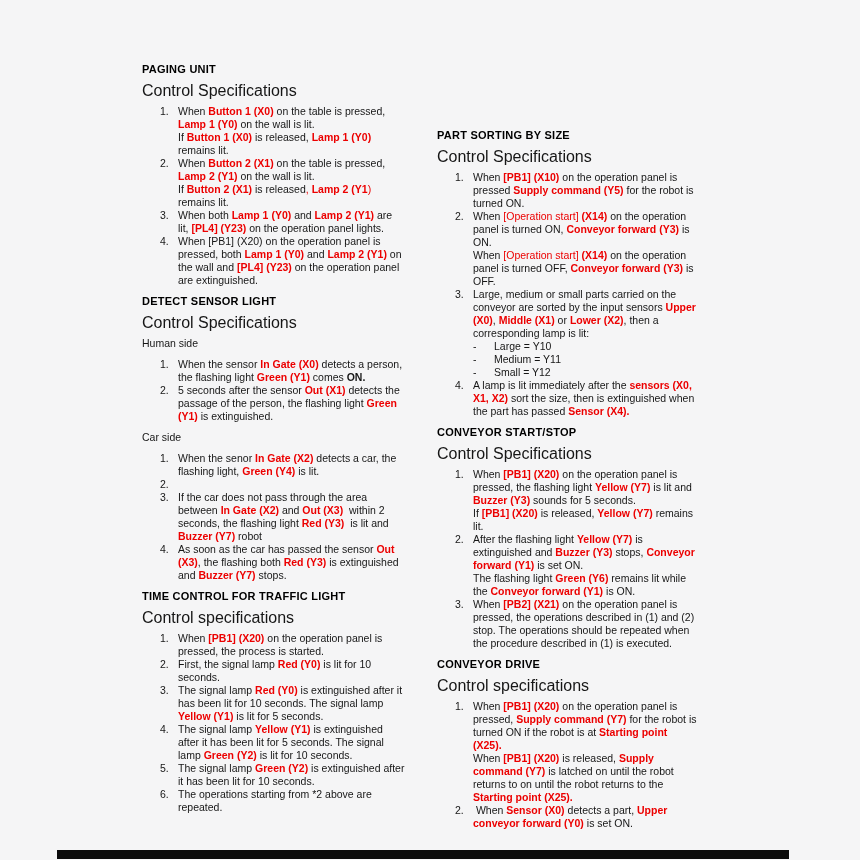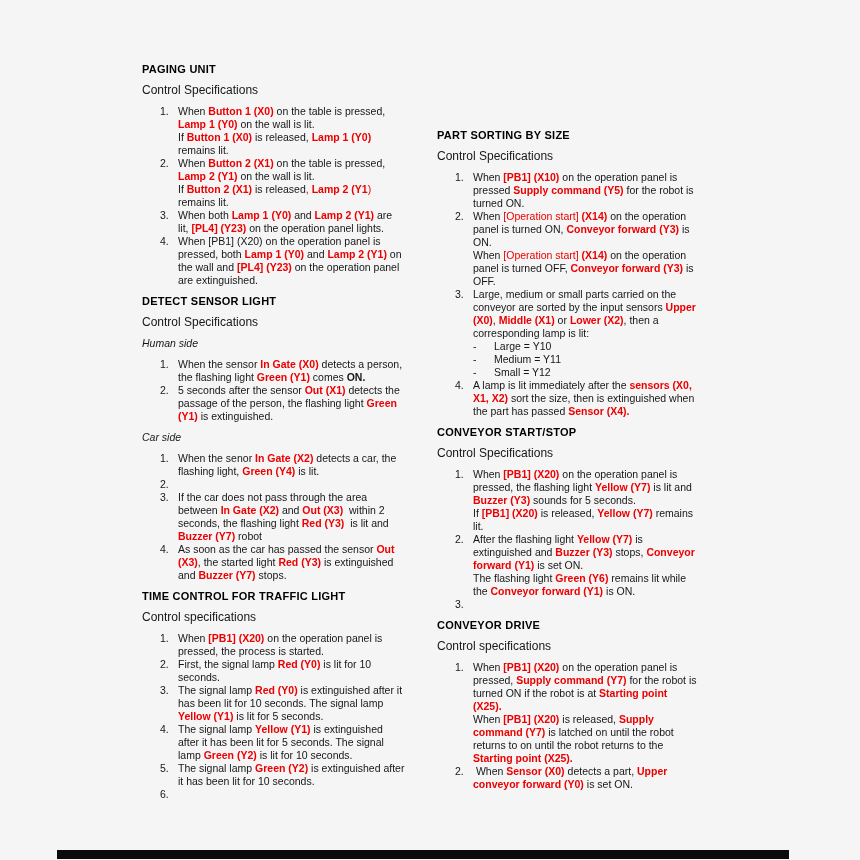--- a/index.html
+++ b/index.html
@@ -9,22 +9,22 @@
     font-family:"Liberation Sans", sans-serif;
     color:#161616;
   }
   .column{position:absolute;margin-top:25px;}
   .col-left{left:142px;top:38px;width:296px;}
   .col-right{left:437px;top:104px;width:315px;}
   .sec-title{
     font-size:11px;font-weight:700;color:#000;
     letter-spacing:0.25px;line-height:13px;margin:0 0 8px 0;white-space:pre;
   }
-  .sec-subtitle{font-size:12px;line-height:13px;margin:0 0 8px 0;white-space:pre;}
-  .group-label{font-size:10.5px;font-style:italic;line-height:13px;margin:0 0 8px 0;white-space:pre;}
+  .sec-subtitle{font-size:16px;line-height:13px;margin:0 0 8px 0;white-space:pre;}
+  .group-label{font-size:10.5px;line-height:13px;margin:0 0 8px 0;white-space:pre;}
   .spec-list{margin:0 0 8px 18px;}
   .spec-item{display:flex;font-size:10.5px;line-height:13px;}
   .item-num{flex:0 0 18px;}
   .item-text{white-space:pre;}
   .run-k{color:#161616;}
   .run-kb{color:#161616;font-weight:700;}
   .run-r{color:var(--red,#ec0000);}
   .run-rb{color:var(--red,#ec0000);font-weight:700;}
   .bottom-bar{position:absolute;left:57px;top:850px;width:732px;height:9px;background:#0b0b0b;}
 </style>
@@ -94,21 +94,21 @@
         <div class="spec-item">
           <span class="item-num">3.</span>
           <span class="item-text"><span class="run-k">If the car does not pass through the area
 between </span><span class="run-rb">In Gate (X2)</span><span class="run-k"> and </span><span class="run-rb">Out (X3)</span><span class="run-k">  within 2
 seconds, the flashing light </span><span class="run-rb">Red (Y3)</span><span class="run-k">  is lit and
 </span><span class="run-rb">Buzzer (Y7)</span><span class="run-k"> robot</span></span>
         </div>
         <div class="spec-item">
           <span class="item-num">4.</span>
           <span class="item-text"><span class="run-k">As soon as the car has passed the sensor </span><span class="run-rb">Out
-(X3)</span><span class="run-k">, the started light </span><span class="run-rb">Red (Y3)</span><span class="run-k"> is extinguished
+(X3)</span><span class="run-k">, the flashing both </span><span class="run-rb">Red (Y3)</span><span class="run-k"> is extinguished
 and </span><span class="run-rb">Buzzer (Y7)</span><span class="run-k"> stops.</span></span>
         </div>
       </div>
     </div>
     <div class="section">
       <div class="sec-title">TIME CONTROL FOR TRAFFIC LIGHT</div>
       <div class="sec-subtitle">Control specifications</div>
       <div class="spec-list">
         <div class="spec-item">
           <span class="item-num">1.</span>
@@ -132,20 +132,22 @@
 after it has been lit for 5 seconds. The signal
 lamp </span><span class="run-rb">Green (Y2)</span><span class="run-k"> is lit for 10 seconds.</span></span>
         </div>
         <div class="spec-item">
           <span class="item-num">5.</span>
           <span class="item-text"><span class="run-k">The signal lamp </span><span class="run-rb">Green (Y2)</span><span class="run-k"> is extinguished after
 it has been lit for 10 seconds.</span></span>
         </div>
         <div class="spec-item">
           <span class="item-num">6.</span>
+          <span class="item-text"><span class="run-k">The operations starting from *2 above are
+repeated.</span></span>
         </div>
       </div>
     </div>
   </div>
 <div class="column col-right">
     <div class="section">
       <div class="sec-title">PART SORTING BY SIZE</div>
       <div class="sec-subtitle">Control Specifications</div>
       <div class="spec-list">
         <div class="spec-item">
@@ -196,20 +198,24 @@
         <div class="spec-item">
           <span class="item-num">2.</span>
           <span class="item-text"><span class="run-k">After the flashing light </span><span class="run-rb">Yellow (Y7)</span><span class="run-k"> is
 extinguished and </span><span class="run-rb">Buzzer (Y3)</span><span class="run-k"> stops, </span><span class="run-rb">Conveyor
 forward (Y1)</span><span class="run-k"> is set ON.
 The flashing light </span><span class="run-rb">Green (Y6)</span><span class="run-k"> remains lit while
 the </span><span class="run-rb">Conveyor forward (Y1)</span><span class="run-k"> is ON.</span></span>
         </div>
         <div class="spec-item">
           <span class="item-num">3.</span>
+          <span class="item-text"><span class="run-k">When </span><span class="run-rb">[PB2] (X21)</span><span class="run-k"> on the operation panel is
+pressed, the operations described in (1) and (2)
+stop. The operations should be repeated when
+the procedure described in (1) is executed.</span></span>
         </div>
       </div>
     </div>
     <div class="section">
       <div class="sec-title">CONVEYOR DRIVE</div>
       <div class="sec-subtitle">Control specifications</div>
       <div class="spec-list">
         <div class="spec-item">
           <span class="item-num">1.</span>
           <span class="item-text"><span class="run-k">When </span><span class="run-rb">[PB1] (X20)</span><span class="run-k"> on the operation panel is

